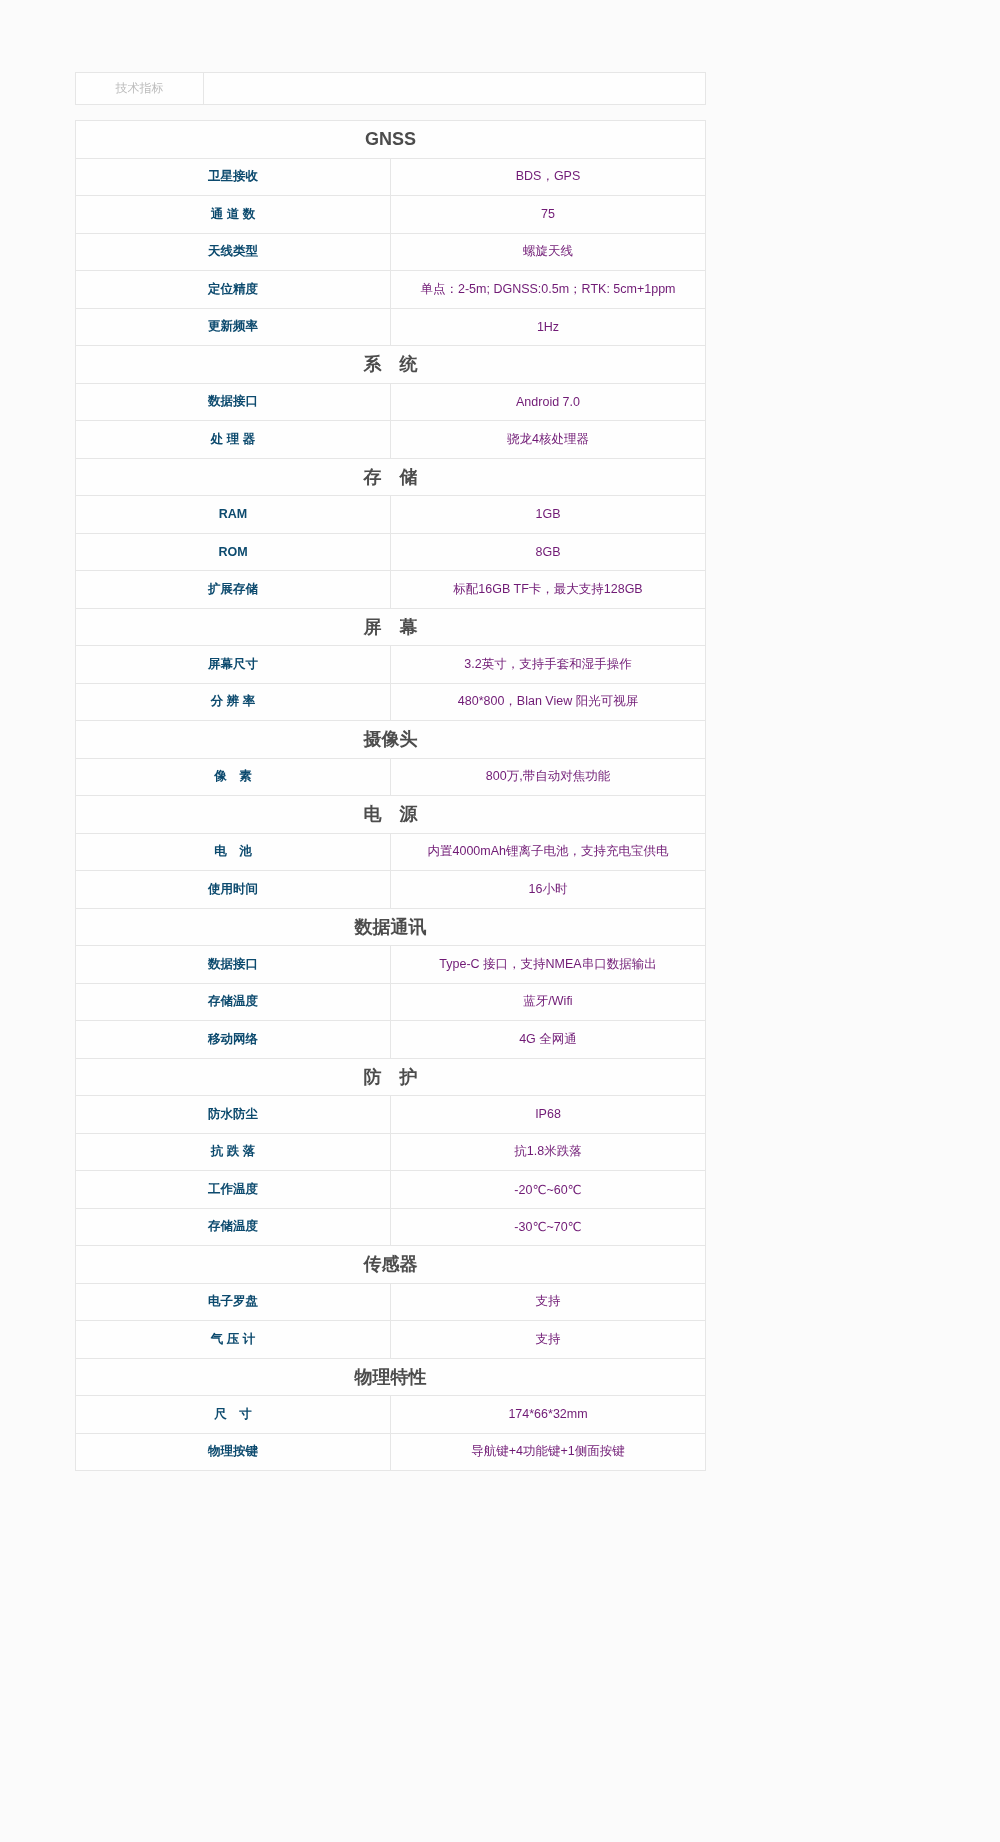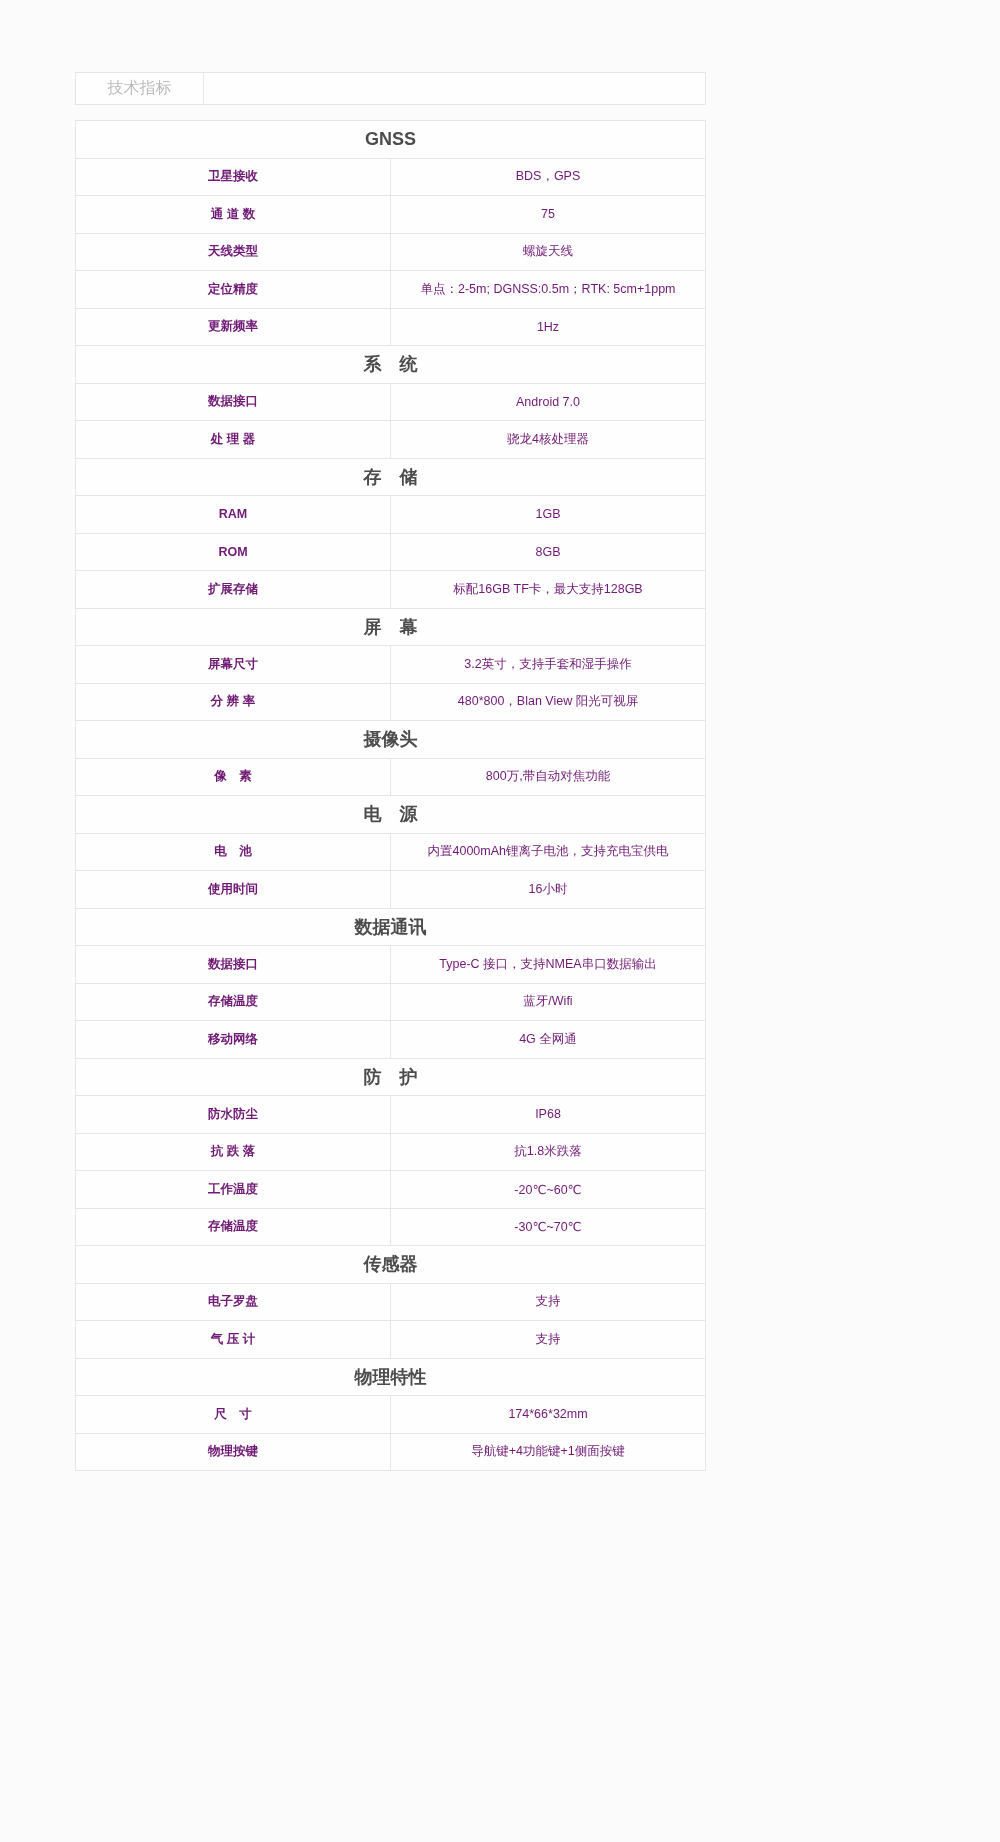--- a/index.html
+++ b/index.html
@@ -14,29 +14,29 @@
     left: 75px; top: 72px;
     width: 631px;
   }
   table { width: 100%; border-collapse: collapse; background: #fefefe; table-layout: fixed; }
   td { border: 1px solid #e6e6e6; text-align: center; overflow: hidden; white-space: nowrap; }
 
   .header-table td { height: 29px; }
   .header-table td.hlabel {
     width: 125px;
     color: #bcbcbc;
-    font-size: 16px;
+    font-size: 12px;
   }
 
   .spec-table { margin-top: 15px; }
   .spec-table td { height: 34.5px; font-size: 12.5px; }
   .spec-table td.label {
     width: 125px;
     font-weight: bold;
-    color: #701a75;
+    color: #0c4a6e;
   }
   .spec-table td.value { color: #701a75; }
   .spec-table td.section {
     font-weight: bold;
     color: #4c4c4c;
     font-size: 18px;
   }
 </style>
 </head>
 <body>

